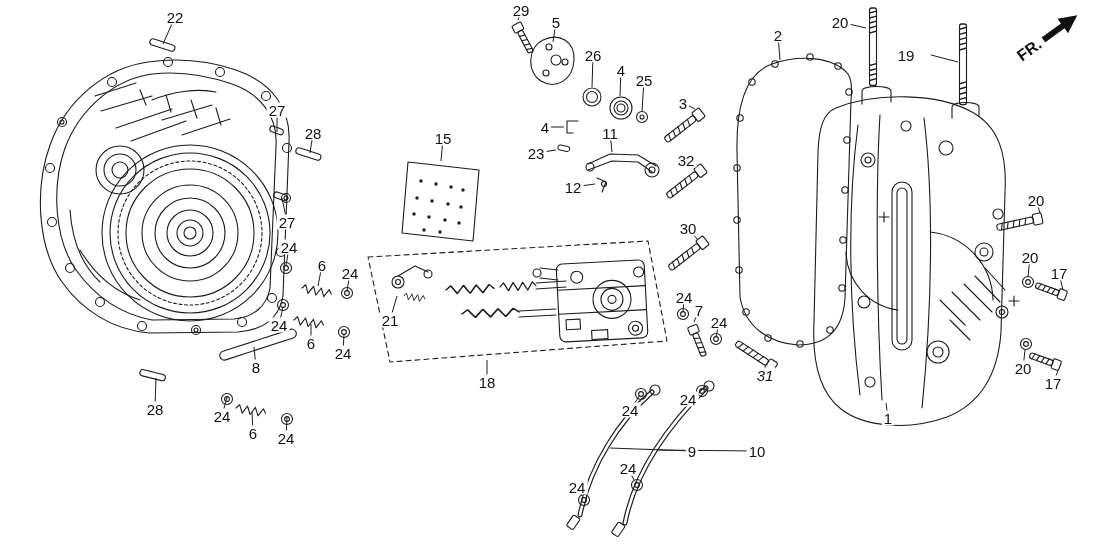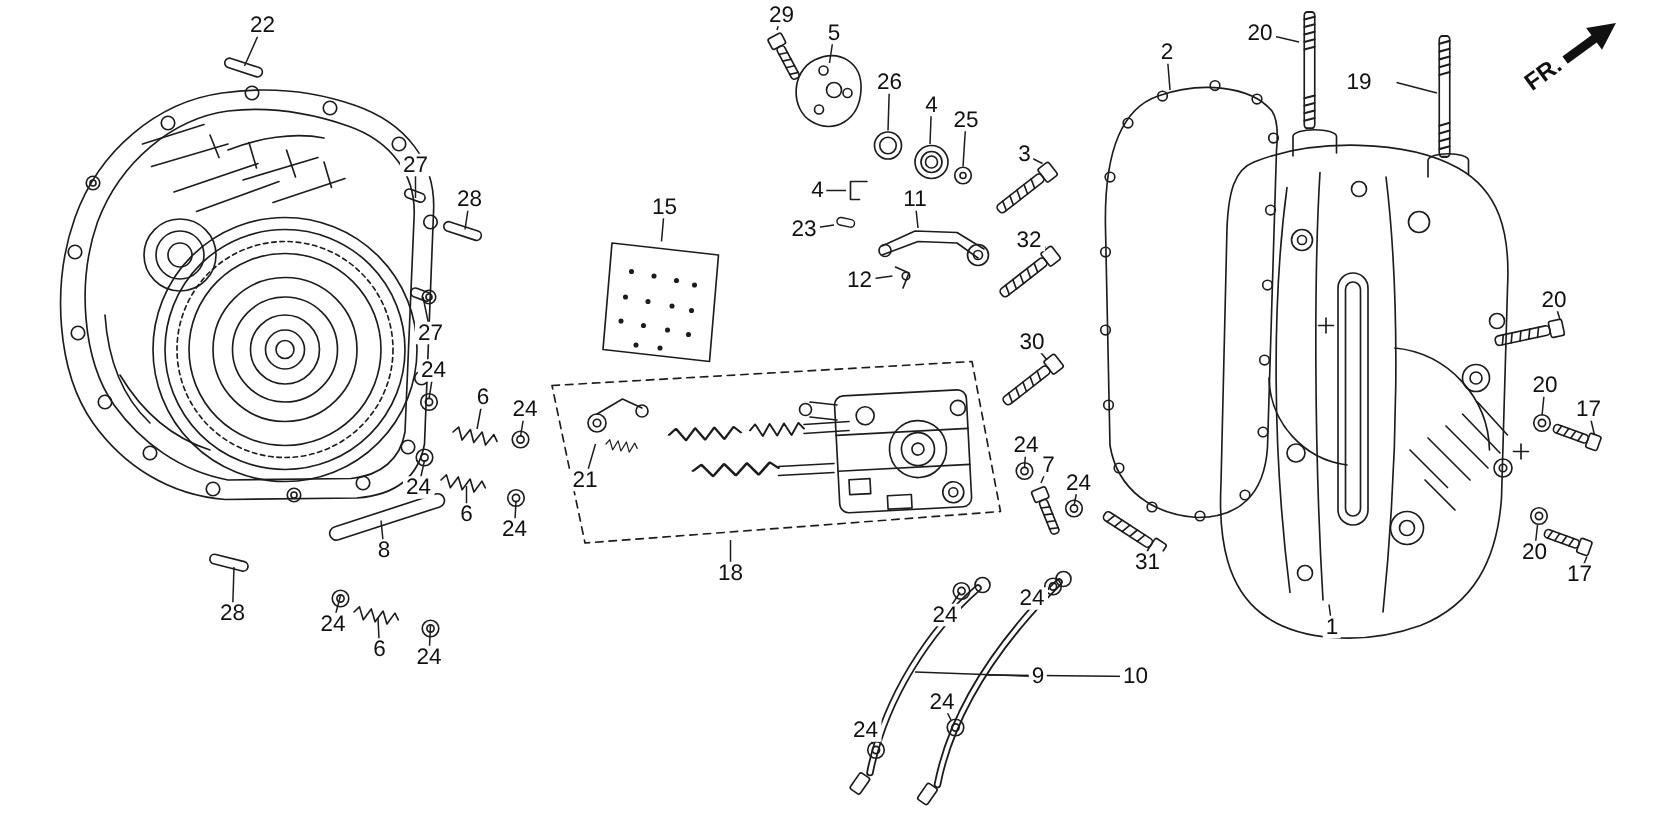--- a/index.html
+++ b/index.html
@@ -370,21 +370,21 @@
       <div class="callout" style="left: 256px; top: 367px;">8</div>
       <div class="callout" style="left: 390px; top: 320px;">21</div>
       <div class="callout" style="left: 487px; top: 382px;">18</div>
       <div class="callout" style="left: 155px; top: 409px;">28</div>
       <div class="callout" style="left: 222px; top: 416px;">24</div>
       <div class="callout" style="left: 253px; top: 433px;">6</div>
       <div class="callout" style="left: 286px; top: 438px;">24</div>
       <div class="callout" style="left: 684px; top: 297px;">24</div>
       <div class="callout" style="left: 699px; top: 310px;">7</div>
       <div class="callout" style="left: 719px; top: 322px;">24</div>
-      <div class="callout" style="left: 765px; top: 375px;">31</div>
+      <div class="callout" style="left: 765px; top: 375px; font-style: italic;">31</div>
       <div class="callout" style="left: 688px; top: 399px;">24</div>
       <div class="callout" style="left: 630px; top: 410px;">24</div>
       <div class="callout" style="left: 692px; top: 451px;">9</div>
       <div class="callout" style="left: 757px; top: 451px;">10</div>
       <div class="callout" style="left: 628px; top: 468px;">24</div>
       <div class="callout" style="left: 577px; top: 487px;">24</div>
       <div class="callout" style="left: 1036px; top: 200px;">20</div>
       <div class="callout" style="left: 1030px; top: 257px;">20</div>
       <div class="callout" style="left: 1059px; top: 273px;">17</div>
       <div class="callout" style="left: 1023px; top: 368px;">20</div>

